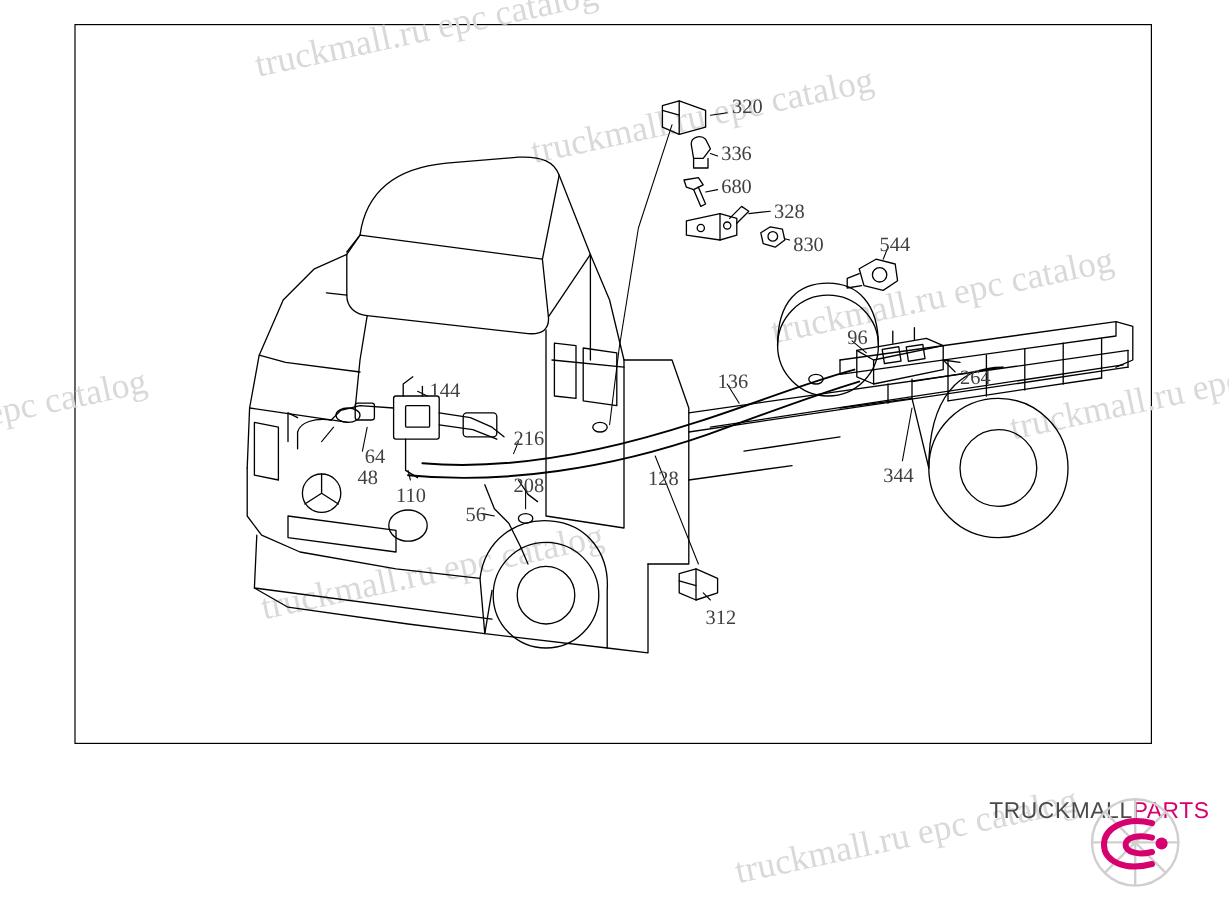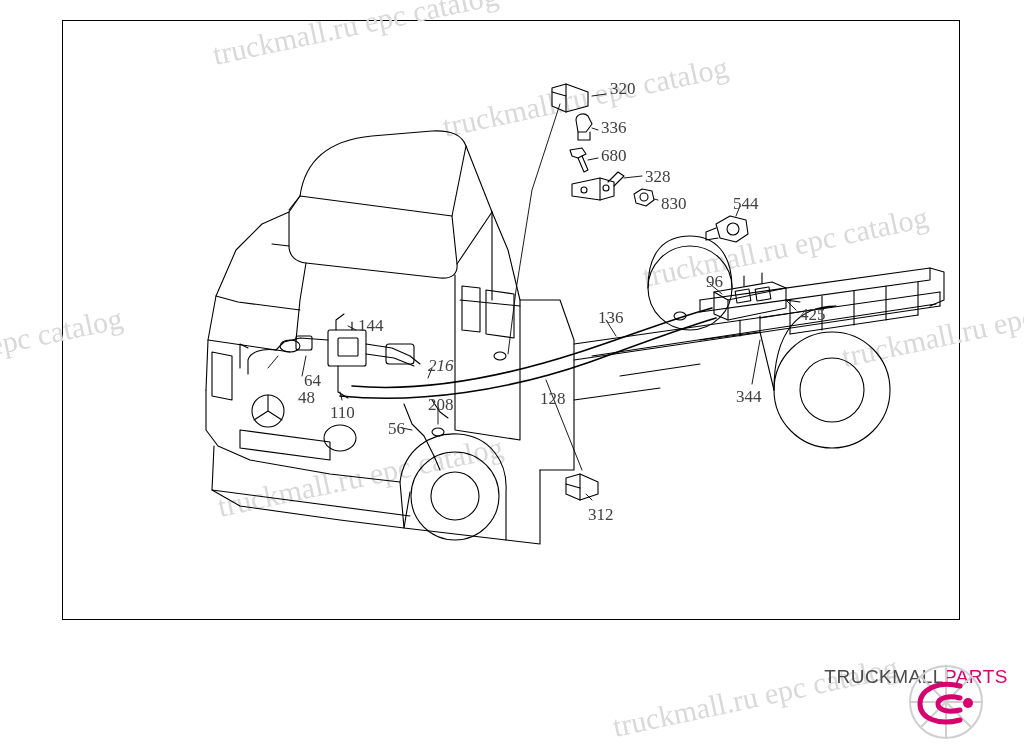--- a/index.html
+++ b/index.html
@@ -241,24 +241,24 @@
     </g>
   </svg>
 
   <div class="label" style="left:610px; top:79px;">320</div>
   <div class="label" style="left:601px; top:118px;">336</div>
   <div class="label" style="left:601px; top:146px;">680</div>
   <div class="label" style="left:645px; top:167px;">328</div>
   <div class="label" style="left:661px; top:194px;">830</div>
   <div class="label" style="left:733px; top:194px;">544</div>
   <div class="label" style="left:706px; top:272px;">96</div>
-  <div class="label" style="left:800px; top:305px;">425</div>
+  <div class="label" style="left:800px; top:305px;">264</div>
   <div class="label" style="left:598px; top:308px;">136</div>
   <div class="label" style="left:358px; top:316px;">144</div>
-  <div class="label" style="left:428px; top:356px;font-style:italic;">216</div>
+  <div class="label" style="left:428px; top:356px;">216</div>
   <div class="label" style="left:540px; top:369px;margin-top:20px;">128</div>
   <div class="label" style="left:736px; top:387px;text-align:center;">344</div>
   <div class="label" style="left:260px; top:371px;margin-left:44px;">64</div>
   <div class="label" style="left:298px; top:364px;margin-top:24px;">48</div>
   <div class="label" style="left:330px; top:403px;">110</div>
   <div class="label" style="left:428px; top:395px;">208</div>
   <div class="label" style="left:388px; top:419px;">56</div>
   <div class="label" style="left:588px; top:505px;">312</div>
 
   <div class="logo-text">

